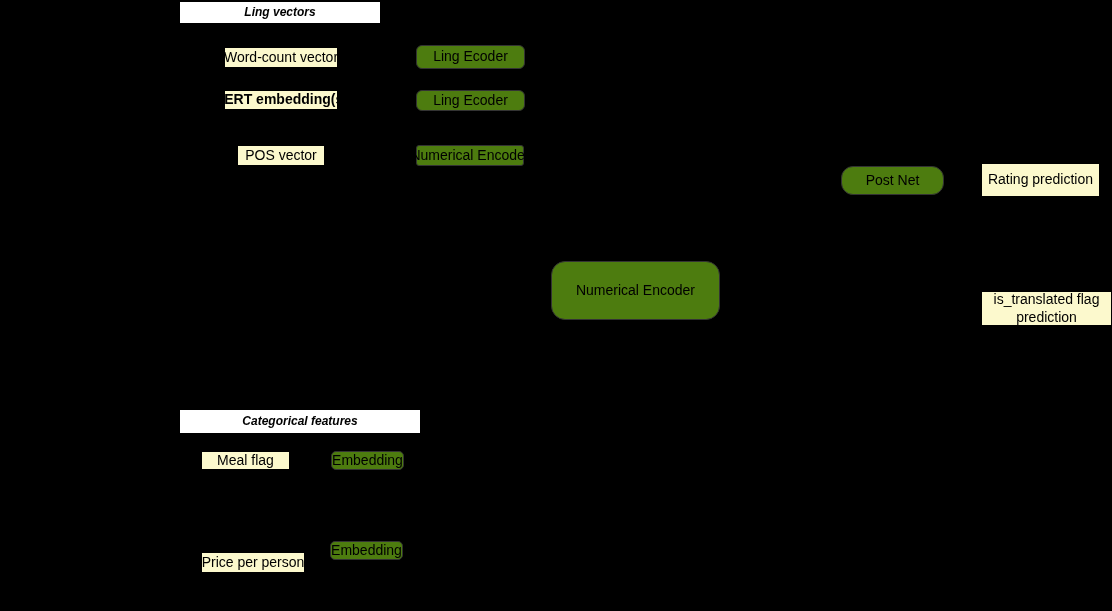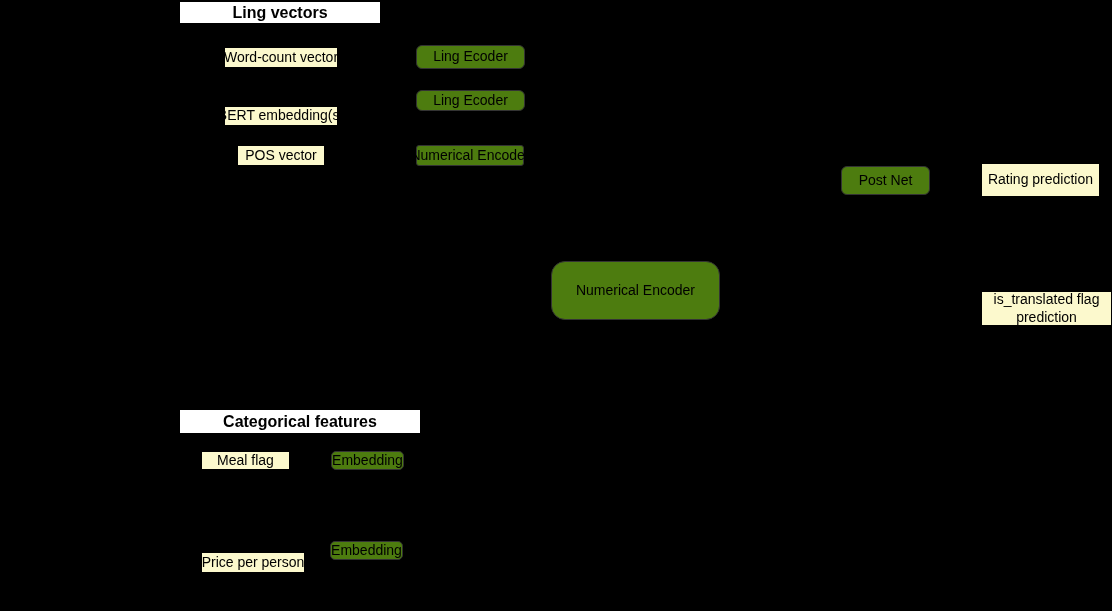--- a/index.html
+++ b/index.html
@@ -31,33 +31,34 @@
     background: #FCF9CD;
     border: 1px solid #000;
   }
   .blue {
     background: #4d7c0f;
     border: 1px solid #333;
   }
   .white-header {
     background: #FFFFFF;
     font-weight: bold;
-    font-size: 16px;
+    font-size: 12px;
+    font-style: italic;
   }
   .wrap { white-space: normal; }
 
   
   #ling-header        { left:180px; top:2px;   width:200px; height:21px; }
   #word-count         { left:224px; top:47px;  width:114px; height:21px; }
   #ling-ecoder-1      { left:416px; top:45px;  width:109px; height:24px; border-radius:6px; }
-  #bert-embedding     { left:224px; top:106px;  width:114px; height:20px; }
+  #bert-embedding     { left:224px; top:90px;  width:114px; height:20px;font-weight:bold; }
   #ling-ecoder-2      { left:416px; top:90px;  width:109px; height:21px; border-radius:6px; }
   #pos-vector         { left:237px; top:145px; width:88px;  height:21px; }
   #num-enc-small      { left:416px; top:145px; width:108px; height:21px; border-radius:3px; }
-  #post-net           { left:841px; top:166px; width:89px;  height:29px; border-radius:6px; }
+  #post-net           { left:841px; top:166px; width:103px;  height:29px; border-radius:12px; }
   #rating-prediction  { left:981px; top:163px; width:119px; height:34px; }
   #num-enc-big        { left:551px; top:261px; width:169px; height:59px; border-radius:14px; }
   #velocity-volume    { left:191px; top:277px; width:130px; height:27px; }
   #is-translated      { left:981px; top:291px; width:131px; height:35px; }
   #categorical-header { left:180px; top:410px; width:240px; height:23px; }
   #meal-type          { left:201px; top:451px; width:89px;  height:19px; }
   #embedding-meal     { left:331px; top:451px; width:73px;  height:19px; border-radius:5px; }
   #price-per-person   { left:201px; top:552px; width:104px; height:21px; }
   #embedding-price    { left:330px; top:541px; width:73px;  height:19px; border-radius:5px; }
   #datastore          { position:absolute; left:0px; top:202px; width:92px; height:77px; }

